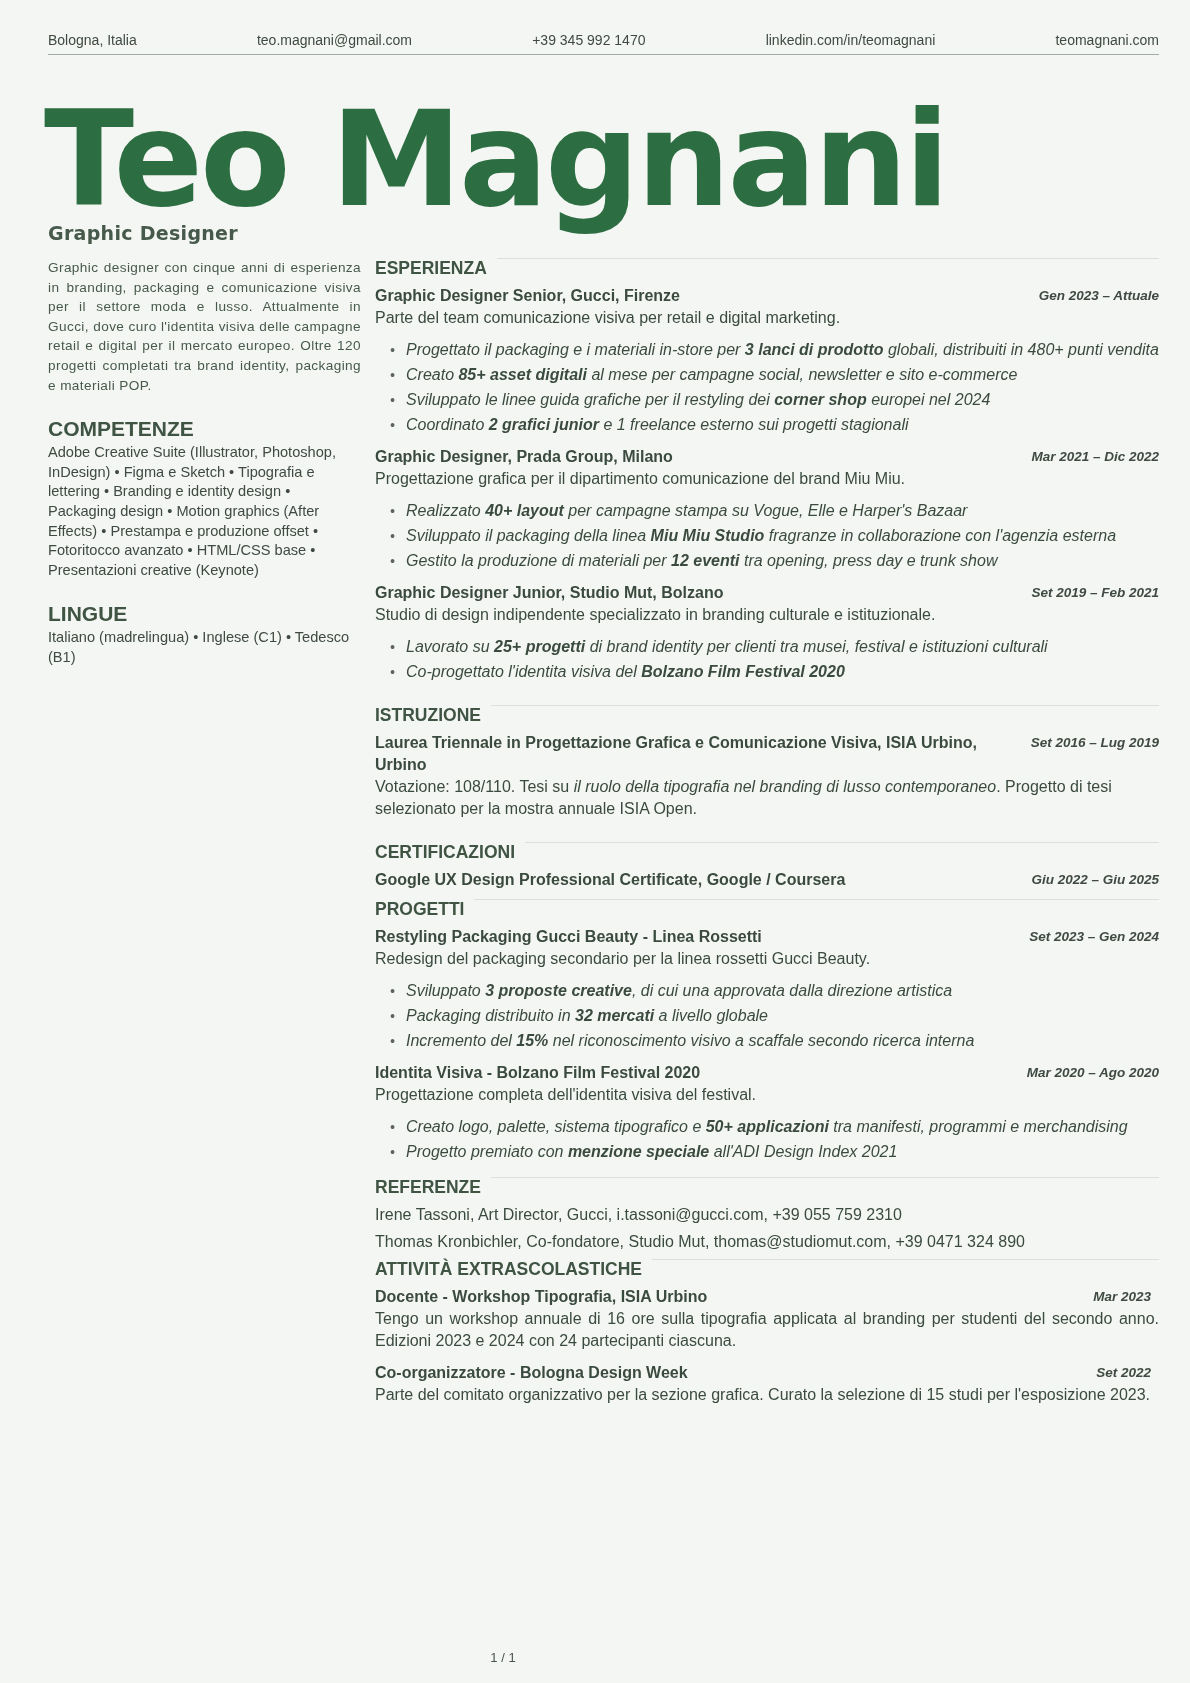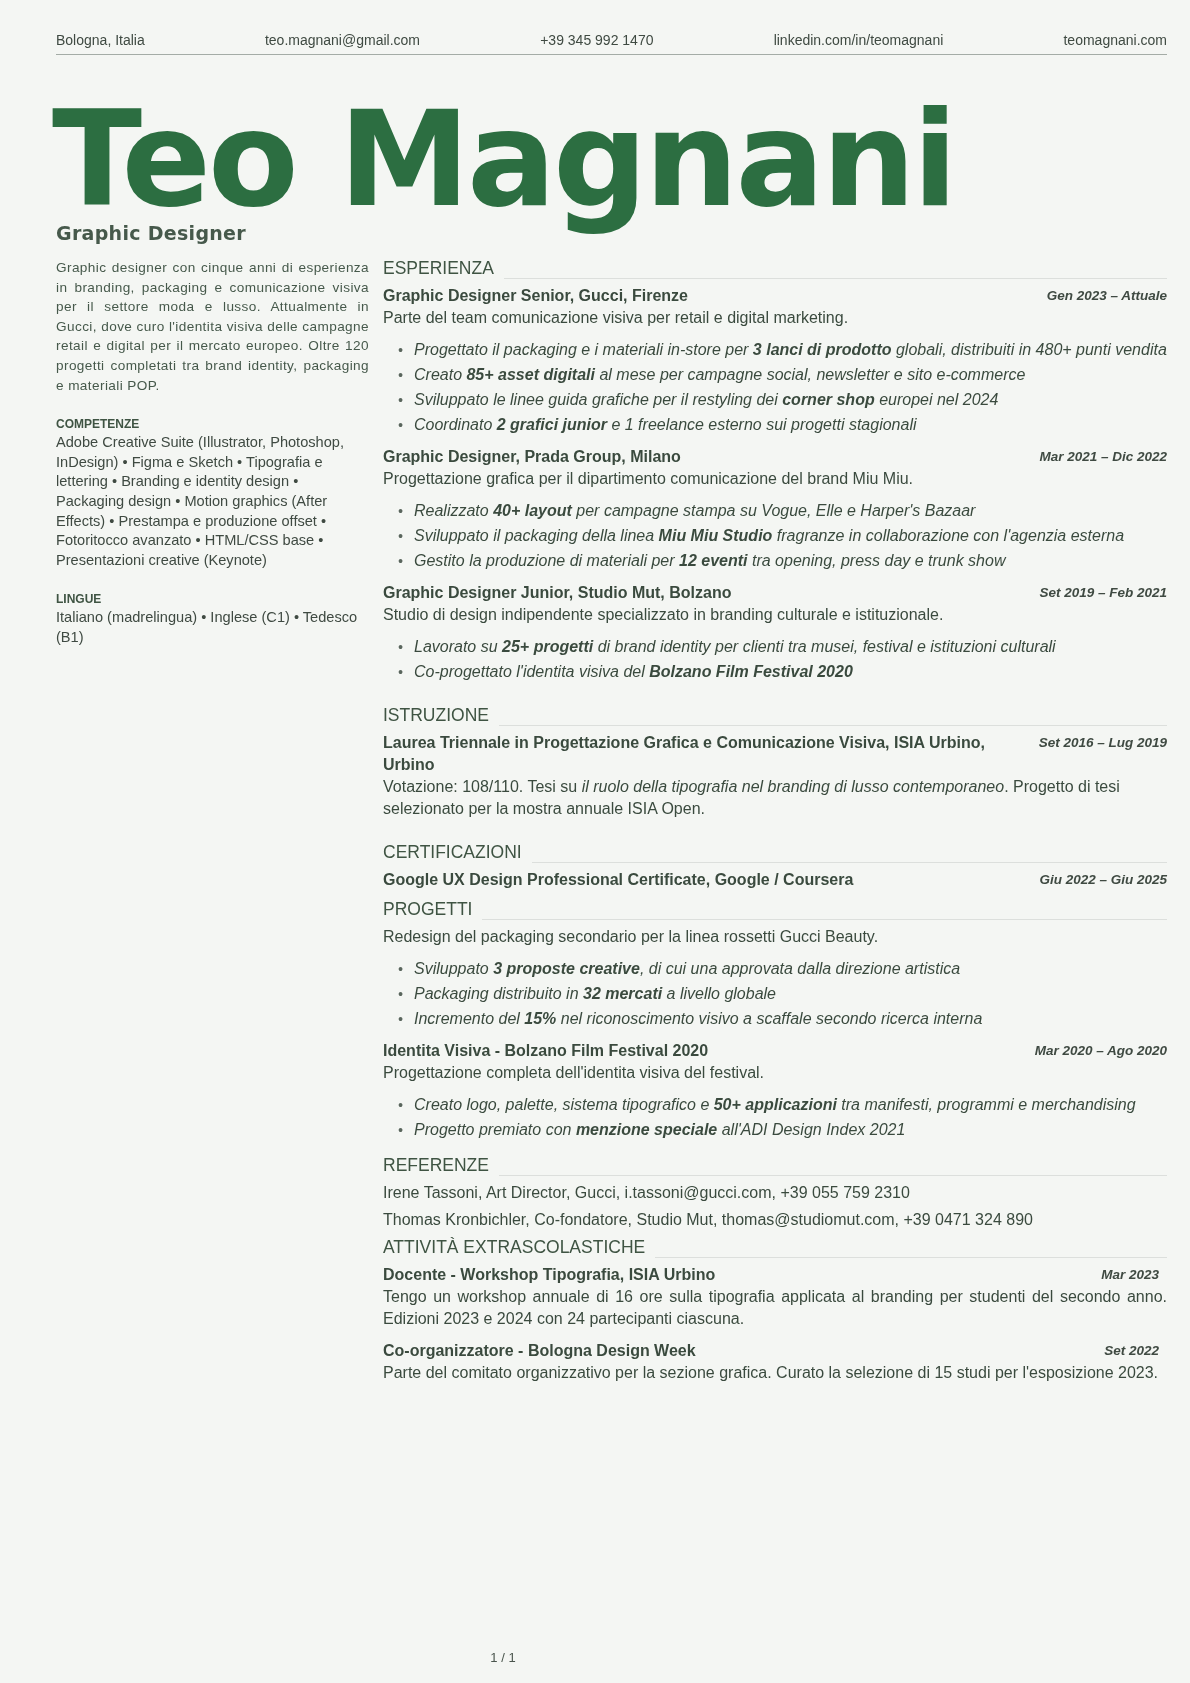--- a/index.html
+++ b/index.html
@@ -1,27 +1,27 @@
 <!DOCTYPE html>
 <html><head>
 <meta charset="utf-8">
 <style>
   * { box-sizing: border-box; margin: 0; padding: 0; }
   html, body { width: 1190px; height: 1683px; background: #f4f6f3; }
   body { font-family: "Liberation Sans", sans-serif; color: #3a4a3e; position: relative; }
-  .page { position: absolute; left: 56px; top: 0; width: 1111px; height: 1683px; }
+  .page { position: absolute; left: 48px; top: 0; width: 1111px; height: 1683px; }
   .contact-bar { position: absolute; top: 32px; left: 0; width: 1111px; display: flex; justify-content: space-between; font-size: 14px; color: #3f4a42; padding-bottom: 6px; border-bottom: 1.5px solid #a4aca6; }
   .name { position: absolute; top: 80px; left: -4px; font-family: "DejaVu Sans", sans-serif; font-weight: bold; font-size: 132px; letter-spacing: -3px; color: #2c6e41; line-height: 1.2; white-space: nowrap; }
   .subtitle { position: absolute; top: 222px; left: 0; font-family: "DejaVu Sans", sans-serif; font-weight: bold; font-size: 19px; color: #46594b; letter-spacing: 0.3px; }
   .sidebar { position: absolute; top: 258px; left: 0; width: 313px; }
   .summary { font-family: Liberation Sans, sans-serif; font-size: 13.6px; line-height: 19.6px; text-align: justify; color: #46594b; letter-spacing: 0.4px; }
-  .side-h { font-weight: bold; font-size: 12px; color: #3f5443; margin-top: 22px; margin-bottom: 2px; }
+  .side-h { font-weight: bold; font-size: 21px; color: #3f5443; margin-top: 22px; margin-bottom: 2px; }
   .side-text { font-size: 14.6px; line-height: 19.6px; color: #3f4a42; }
   .main { position: absolute; top: 258px; left: 327px; width: 784px; }
-  .sec-h { display: flex; align-items: flex-end; font-weight: normal; font-size: 17.5px; color: #3f5443; margin-bottom: 6px; }
+  .sec-h { display: flex; align-items: flex-start; font-weight: bold; font-size: 17.5px; color: #3f5443; margin-bottom: 6px; }
   .sec-h .line { flex: 1; height: 1px; background: #dcdfdc; margin-left: 10px; }
   .entry-head { display: flex; justify-content: space-between; align-items: flex-start; font-size: 16px; color: #3a4a3e; line-height: 22px; font-weight: bold; }
   .entry-head .date { font-style: italic; font-size: 13.5px; color: #3f4a42; white-space: nowrap; margin-left: 20px; }
   .entry-desc { font-size: 16px; line-height: 22px; color: #3a4a3e; }
   ul.bullets { list-style: none; margin: 10px 0 10px 0; font-style: italic; }
   ul.bullets li { position: relative; padding-left: 31px; font-size: 16px; line-height: 22px; text-align: justify; color: #3a4a3e; margin-bottom: 3px; }
   ul.bullets li::before { content: "•"; position: absolute; left: 15px; color: #5a665d; font-size: 14px; }
   b { color: #3a4a3e; }
   .mb-section { margin-bottom: 12px; }
   .entry { margin-bottom: 6px; }
@@ -123,20 +123,24 @@
         </div>
     </div>
 
     <div class="mb-section">
       <div class="sec-h">
           <span>PROGETTI</span>
           <span class="line"></span>
         </div>
 
       <div class="entry">
+        <div class="entry-head">
+            <span>Restyling Packaging Gucci Beauty - Linea Rossetti</span>
+            <span class="date">Set 2023 – Gen 2024</span>
+          </div>
         <div class="entry-desc">Redesign del packaging secondario per la linea rossetti Gucci Beauty.</div>
         <ul class="bullets">
           <li><span>Sviluppato </span><b>3 proposte creative</b><span>, di cui una approvata dalla direzione artistica</span></li>
           <li><span>Packaging distribuito in </span><b>32 mercati</b><span> a livello globale</span></li>
           <li><span>Incremento del </span><b>15%</b><span> nel riconoscimento visivo a scaffale secondo ricerca interna</span></li>
         </ul>
       </div>
 
       <div class="entry">
         <div class="entry-head">

